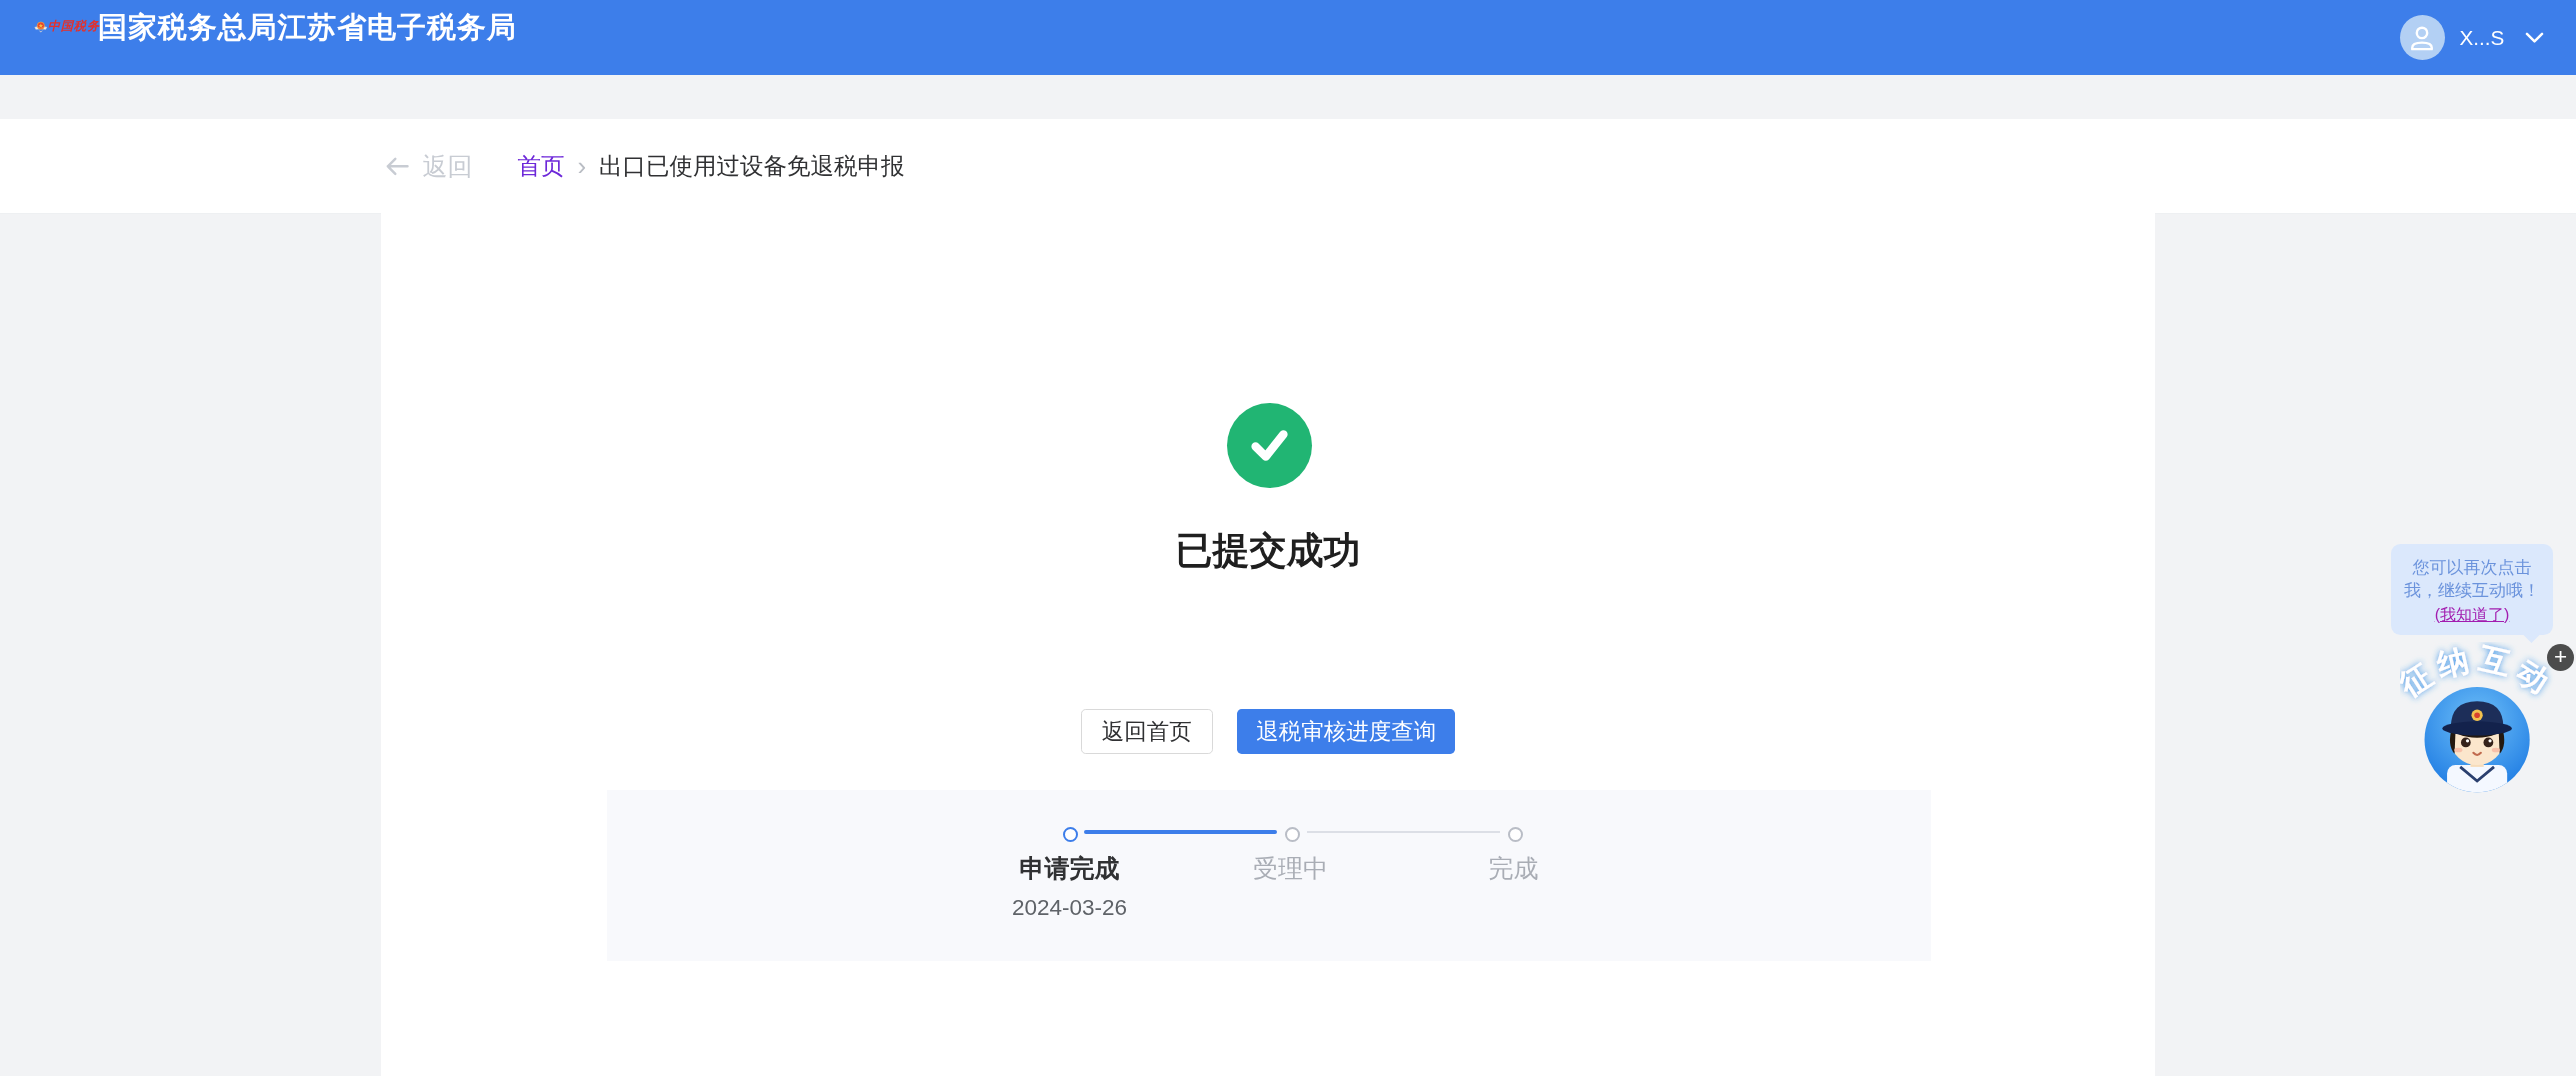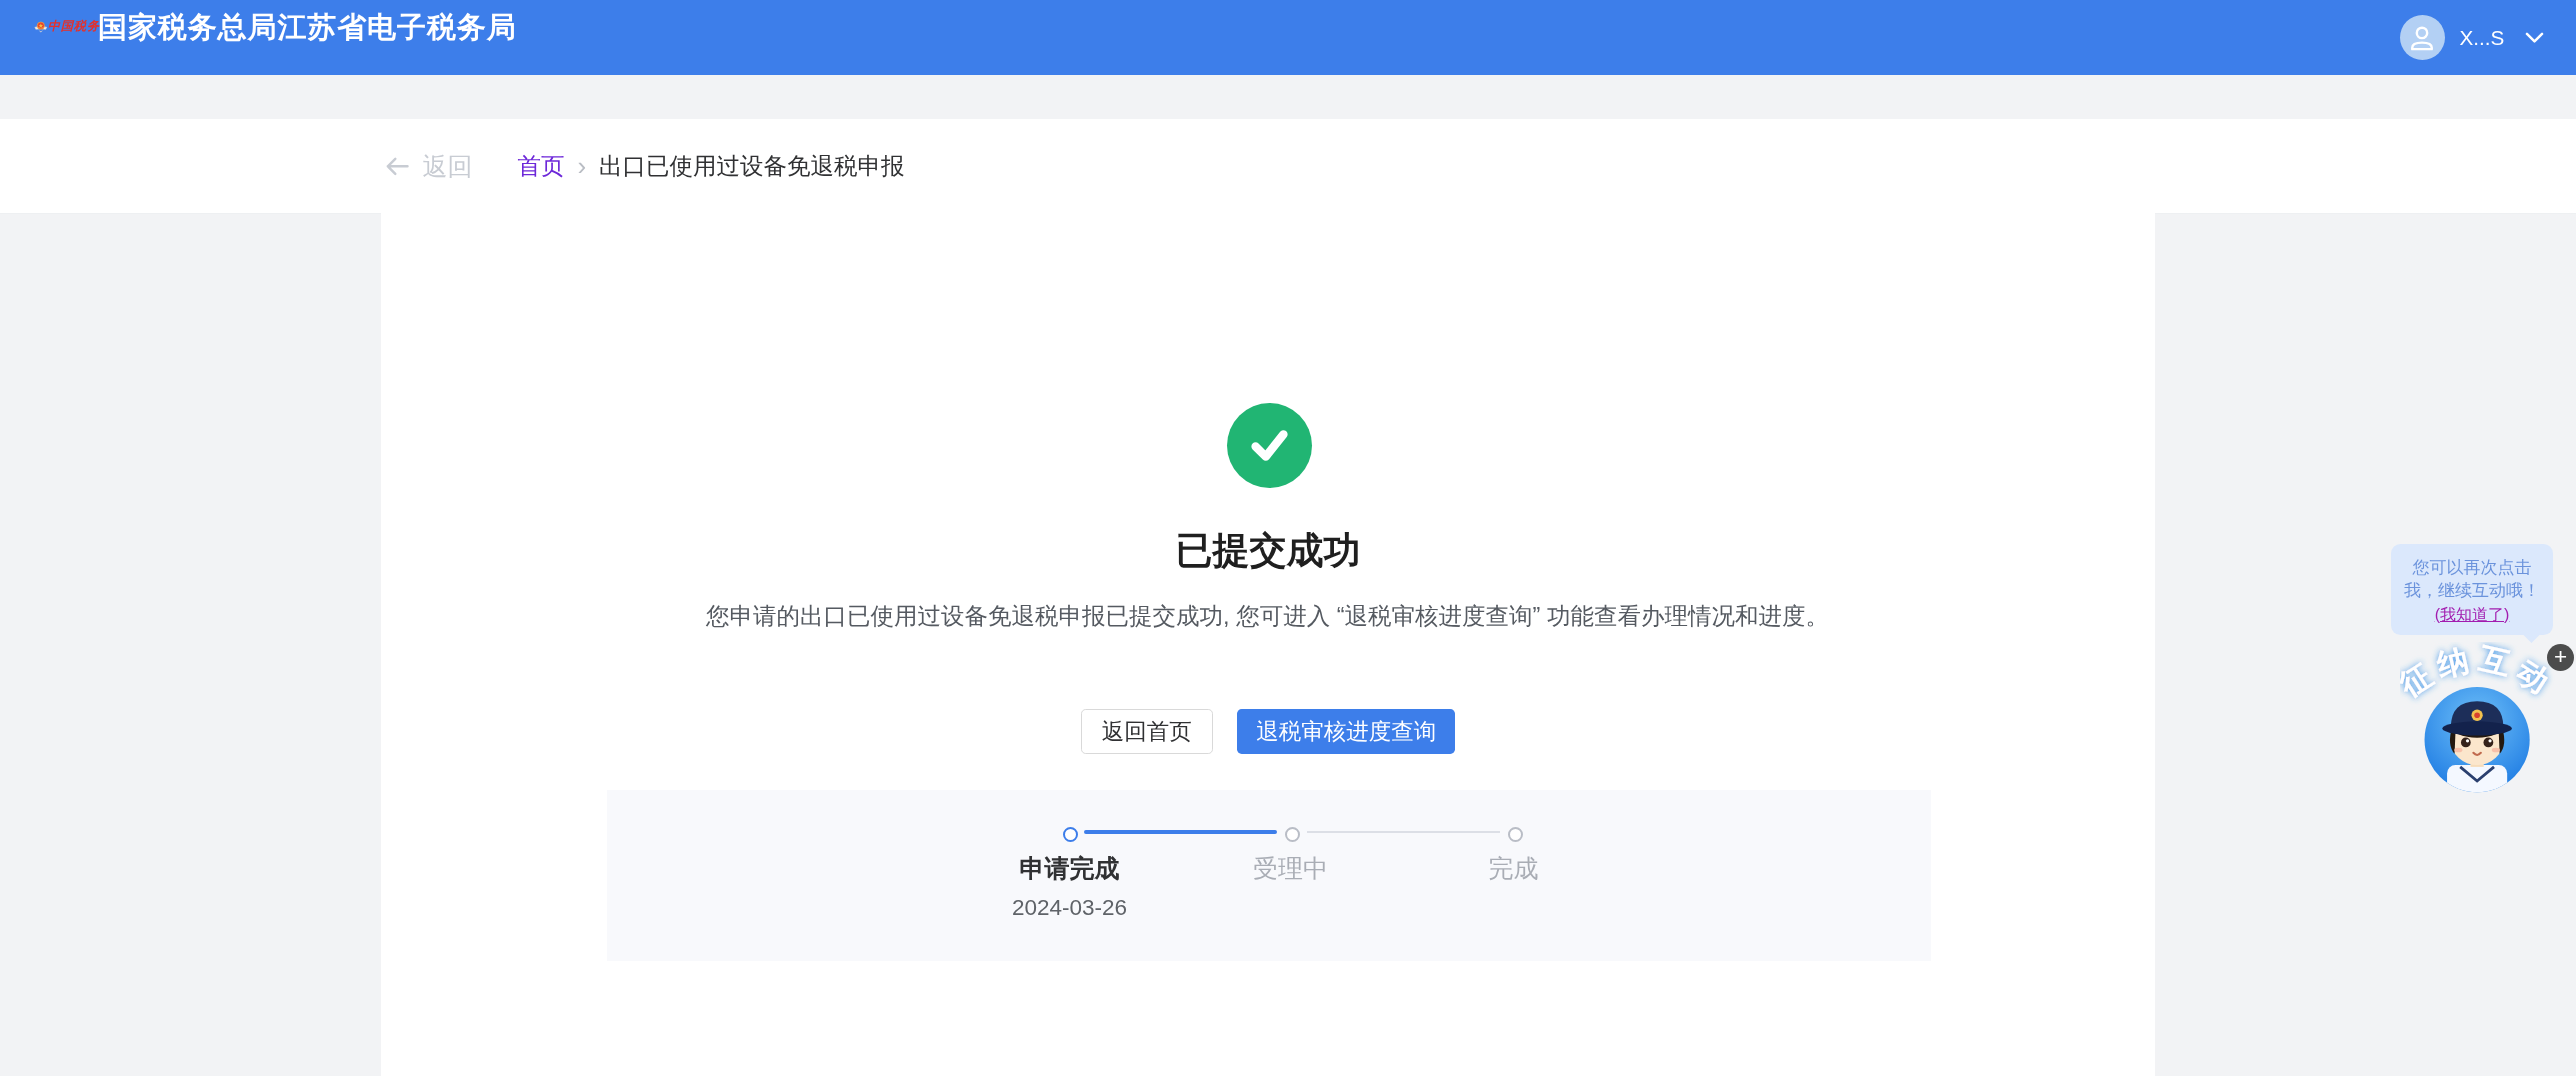--- a/index.html
+++ b/index.html
@@ -194,21 +194,20 @@
     <span class="crumb-current">出口已使用过设备免退税申报</span>
   </div>
 
   <div class="card">
     <div class="success-icon">
       <svg width="45" height="39" viewBox="0 0 48 42">
         <polyline points="9,22 20,33 39,9" fill="none" stroke="#ffffff" stroke-width="9" stroke-linecap="round" stroke-linejoin="round"></polyline>
       </svg>
     </div>
     <div class="result-title">已提交成功</div>
-    <div class="result-desc">您申请的出口已使用过设备免退税申报已提交成功, 您可进入 “退税审核进度查询” 功能查看办理情况和进度。</div>
     <div class="button-row">
       <button class="btn btn-default">返回首页</button>
       <button class="btn btn-primary">退税审核进度查询</button>
     </div>
 
     <div class="stepper-panel">
       <span class="step-dot dot-active" style="left:456px"></span>
       <span class="step-line-active" style="left:477px; width:193px"></span>
       <span class="step-dot dot-wait" style="left:678px"></span>
       <span class="step-line-wait" style="left:700px; width:193px"></span>

